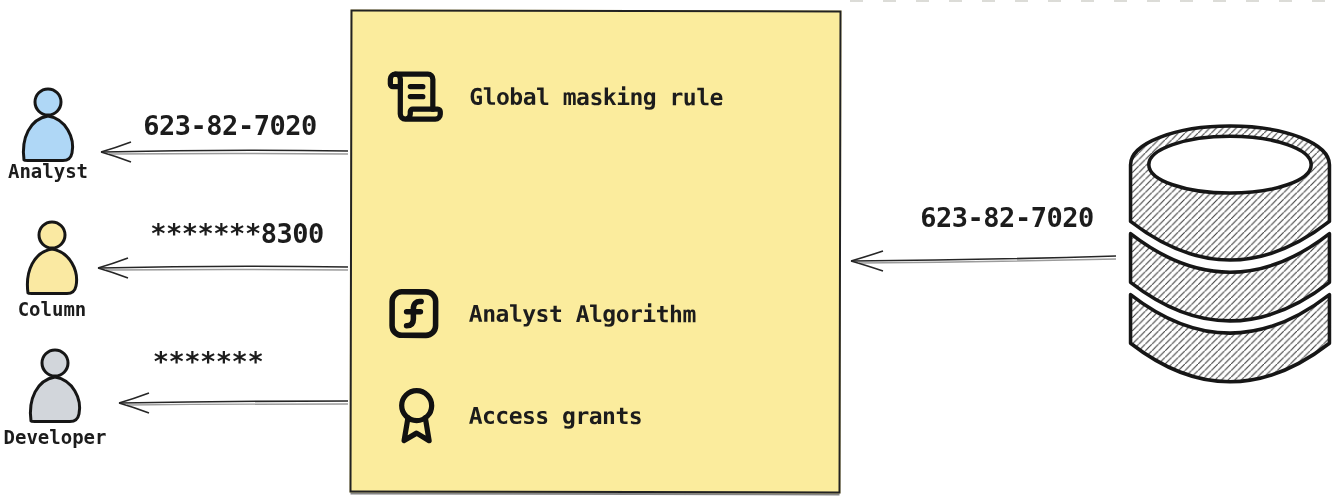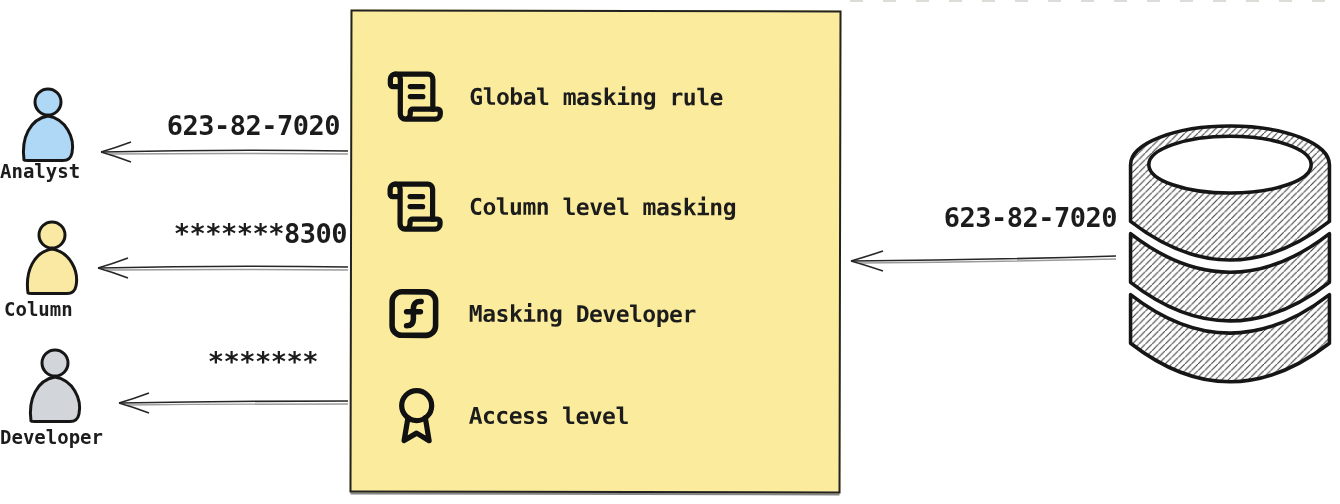--- a/index.html
+++ b/index.html
@@ -6,22 +6,22 @@
   #stage{
     position:relative;
     width:1340px;height:504px;
     background:#ffffff;
     overflow:hidden;
     font-family:"DejaVu Sans Mono", monospace;
     color:#1c1c1c;
   }
   .abs{position:absolute;}
   .mono{font-family:"DejaVu Sans Mono", monospace;font-weight:bold;color:#1c1c1c;}
-  .value-label{font-size:27px;text-align:right;white-space:nowrap;letter-spacing:-0.5px;}
-  .actor-label{font-size:19px;text-align:left;white-space:nowrap;}
+  .value-label{font-size:27px;text-align:center;white-space:nowrap;letter-spacing:-0.5px;}
+  .actor-label{font-size:19px;text-align:center;white-space:nowrap;}
   .mask-box{
     left:350px;top:10px;width:487px;height:479px;
     background:#FBEC9D;
     border:2.5px solid #222222;
     box-shadow:0 3px 0 -1px rgba(34,34,34,.55);
     transform:rotate(0.12deg);
   }
   .box-row{
     position:absolute;left:33px;width:440px;height:64px;
     display:flex;align-items:center;gap:22px;
@@ -91,51 +91,40 @@
         <svg width="60" height="60" viewBox="0 0 24 24" fill="none" stroke="#111111" stroke-width="2.1" stroke-linecap="round" stroke-linejoin="round">
           <path d="M15 12h-5"></path>
             <path d="M15 8h-5"></path>
             <path d="M19 17V5a2 2 0 0 0-2-2H4"></path>
           <path d="M8 21h12a2 2 0 0 0 2-2v-1a1 1 0 0 0-1-1H11a1 1 0 0 0-1 1v1a2 2 0 1 1-4 0V5a2 2 0 1 0-4 0v2a1 1 0 0 0 1 1h3"></path>
         </svg>
       </span>
       <span class="row-label mono">Global masking rule</span>
     </div>
 
-    <div class="box-row" style="top:163px">
-      <span class="icon-slot">
-        <svg width="60" height="60" viewBox="0 0 24 24" fill="none" stroke="#111111" stroke-width="2.1" stroke-linecap="round" stroke-linejoin="round">
-          <path d="M15 12h-5"></path>
-            <path d="M15 8h-5"></path>
-            <path d="M19 17V5a2 2 0 0 0-2-2H4"></path>
-          <path d="M8 21h12a2 2 0 0 0 2-2v-1a1 1 0 0 0-1-1H11a1 1 0 0 0-1 1v1a2 2 0 1 1-4 0V5a2 2 0 1 0-4 0v2a1 1 0 0 0 1 1h3"></path>
-        </svg>
-      </span>
-      <span class="row-label mono">Column level masking</span>
-    </div>
 
     <div class="box-row" style="top:270px">
       <span class="icon-slot">
         <svg width="58" height="58" viewBox="0 0 24 24" fill="none" stroke="#111111" stroke-width="2.3" stroke-linecap="round" stroke-linejoin="round">
           <rect width="18" height="18" x="3" y="3" rx="4"></rect>
           <path d="M9 17c2 0 2.8-1 2.8-2.8V10c0-2 1-3.3 3.2-3"></path>
           <path d="M9 11.2h5.7"></path>
         </svg>
       </span>
-      <span class="row-label mono">Masking Developer</span>
+      <span class="row-label mono">Analyst Algorithm</span>
     </div>
 
     <div class="box-row" style="top:372px">
       <span class="icon-slot" style="justify-content:flex-start">
         <svg width="66" height="68" viewBox="0 0 24 24" fill="none" stroke="#111111" stroke-width="2.1" stroke-linecap="round" stroke-linejoin="round" style="margin-left:2px">
           <circle cx="12" cy="8" r="6"></circle>
           <path d="M15.477 12.89 17 22l-5-3-5 3 1.523-9.11"></path>
         </svg>
       </span>
-      <span class="row-label mono">Access level</span>
+      <span class="row-label mono">Access grants</span>
     </div>
 
   </div>
 
   <div class="abs mono value-label" style="left:897px;top:202px;width:220px">623-82-7020</div>
   <svg class="abs" style="left:845px;top:243px" width="273" height="34" viewBox="0 0 273 34">
     <path d="M8 18 Q140 17 271 13" stroke="#262626" stroke-width="1.6" fill="none"></path>
     <path d="M14 20 Q145 19 271 16" stroke="#9b9b9b" stroke-width="1.4" fill="none"></path>
     <path d="M6 18 Q20 14 38 8" stroke="#262626" stroke-width="1.6" fill="none"></path>
     <path d="M6 18 Q20 22 38 28" stroke="#262626" stroke-width="1.6" fill="none"></path>

